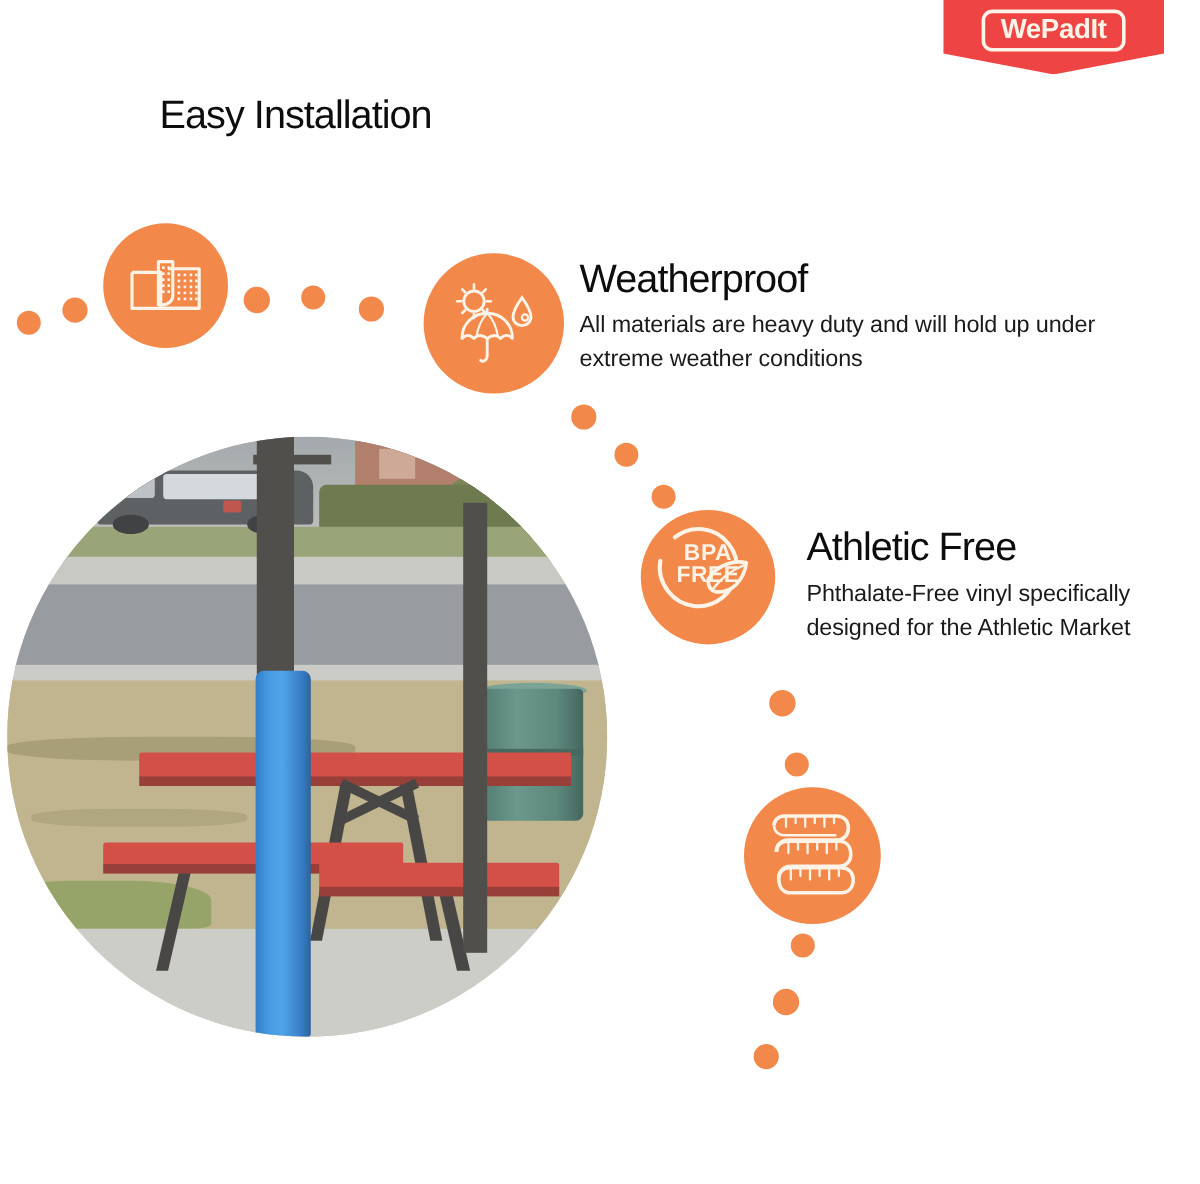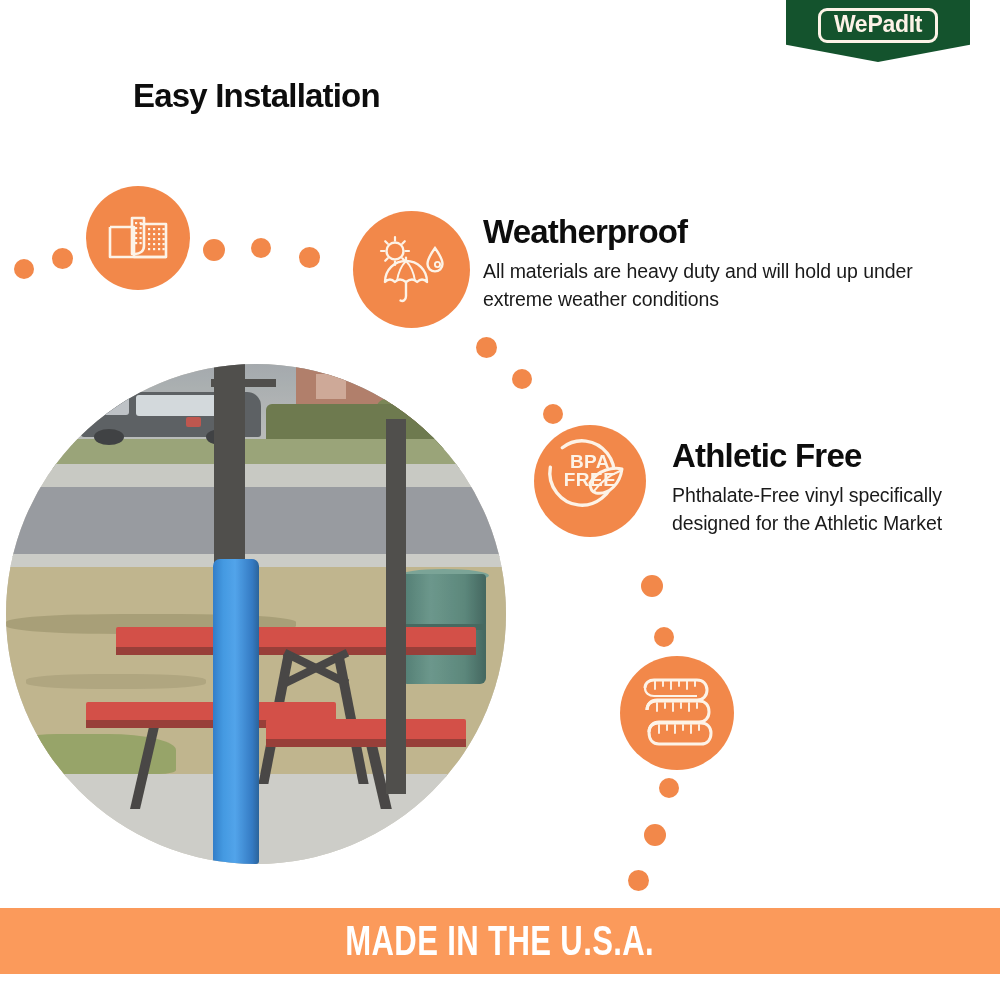--- a/index.html
+++ b/index.html
@@ -19,21 +19,21 @@
     background: #ffffff;
   }
 
   
   .logo-badge {
     position: absolute;
     left: 786px;
     top: 0;
     width: 184px;
     height: 62px;
-    background: #14532d;
+    background: #ef4444;
     -webkit-clip-path: polygon(0 0, 100% 0, 100% 72%, 50% 100%, 0 72%);
     clip-path: polygon(0 0, 100% 0, 100% 72%, 50% 100%, 0 72%);
     display: flex;
     align-items: flex-start;
     justify-content: center;
   }
   .logo-inner {
     margin-top: 8px;
     border: 3px solid #FDF3E7;
     border-radius: 9px;
@@ -51,21 +51,21 @@
 
   
   .head-block {
     position: absolute;
     left: 133px;
     top: 78px;
     width: 520px;
   }
   .feature-title {
     font-size: 33px;
-    font-weight: 700;
+    font-weight: 400;
     color: #0d0d0d;
     letter-spacing: -0.8px;
     line-height: 1.12;
   }
   .feature-desc {
     font-size: 19.5px;
     font-weight: 400;
     color: #1a1a1a;
     line-height: 1.42;
     margin-top: 7px;
@@ -395,17 +395,14 @@
     <div class="ph ph-bench-rs"></div>
 
     <div class="ph ph-post-r"></div>
     <div class="ph ph-post-arm"></div>
     <div class="ph ph-post-main"></div>
     <div class="ph ph-post-pad"></div>
 
     <div class="photo-veil"></div>
   </div>
 
-  <div class="usa-banner">
-    <div class="usa-text">MADE IN THE U.S.A.</div>
-  </div>
 
 </div>
 
 </body></html>

